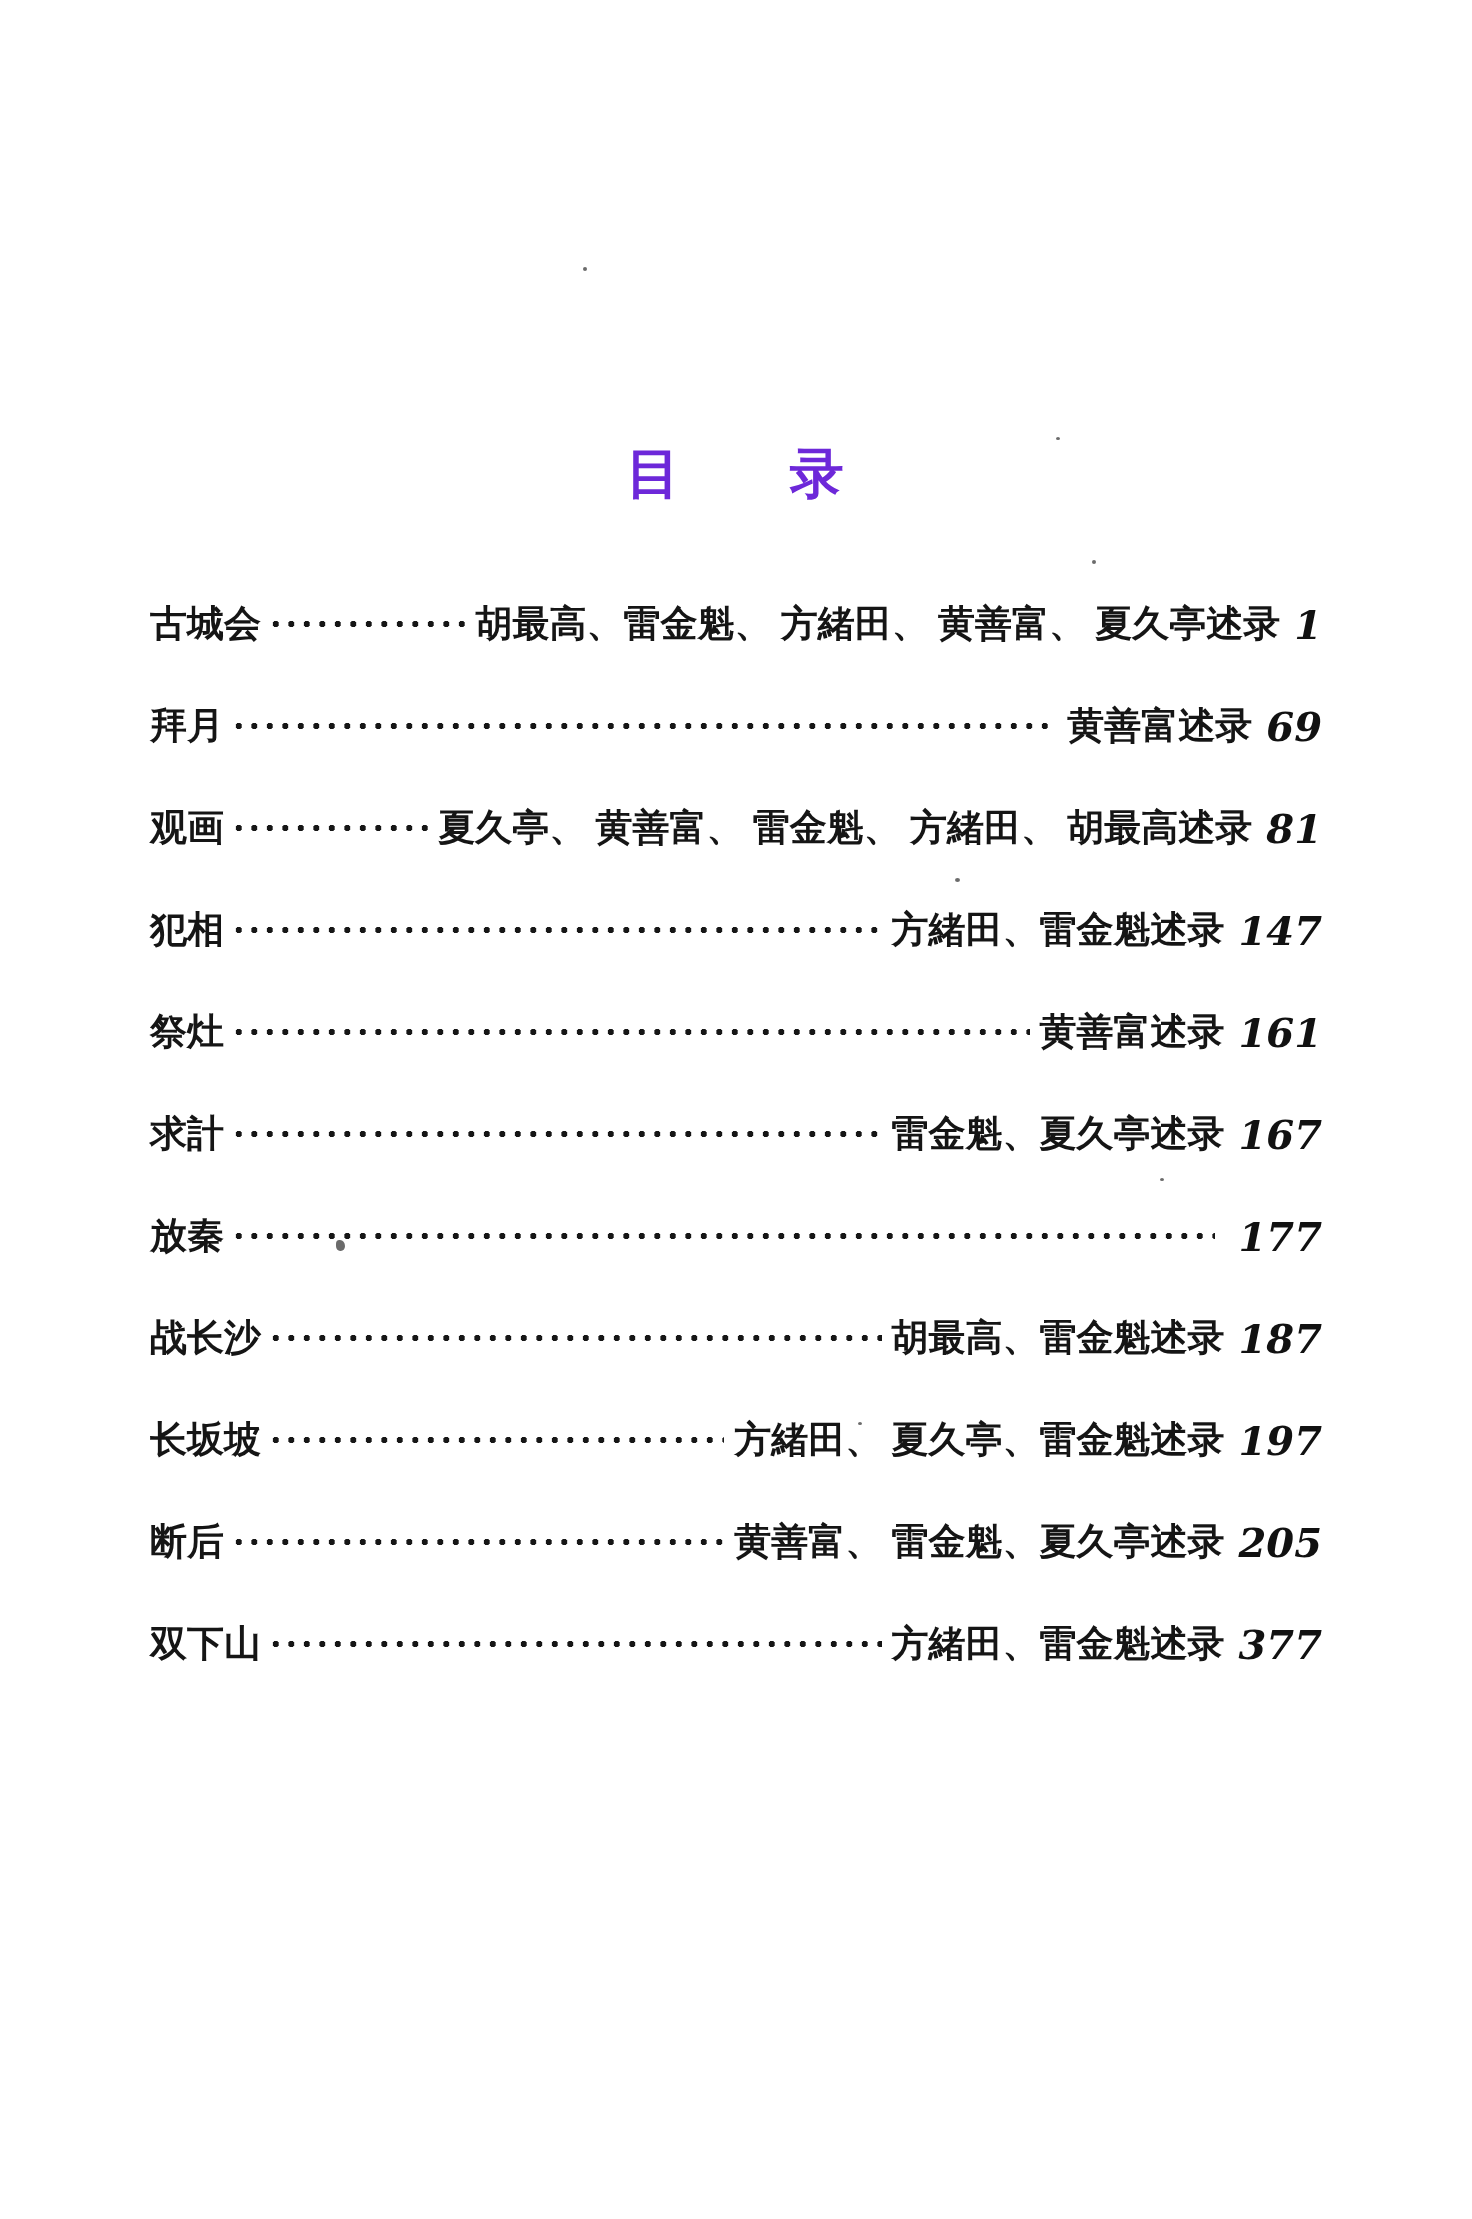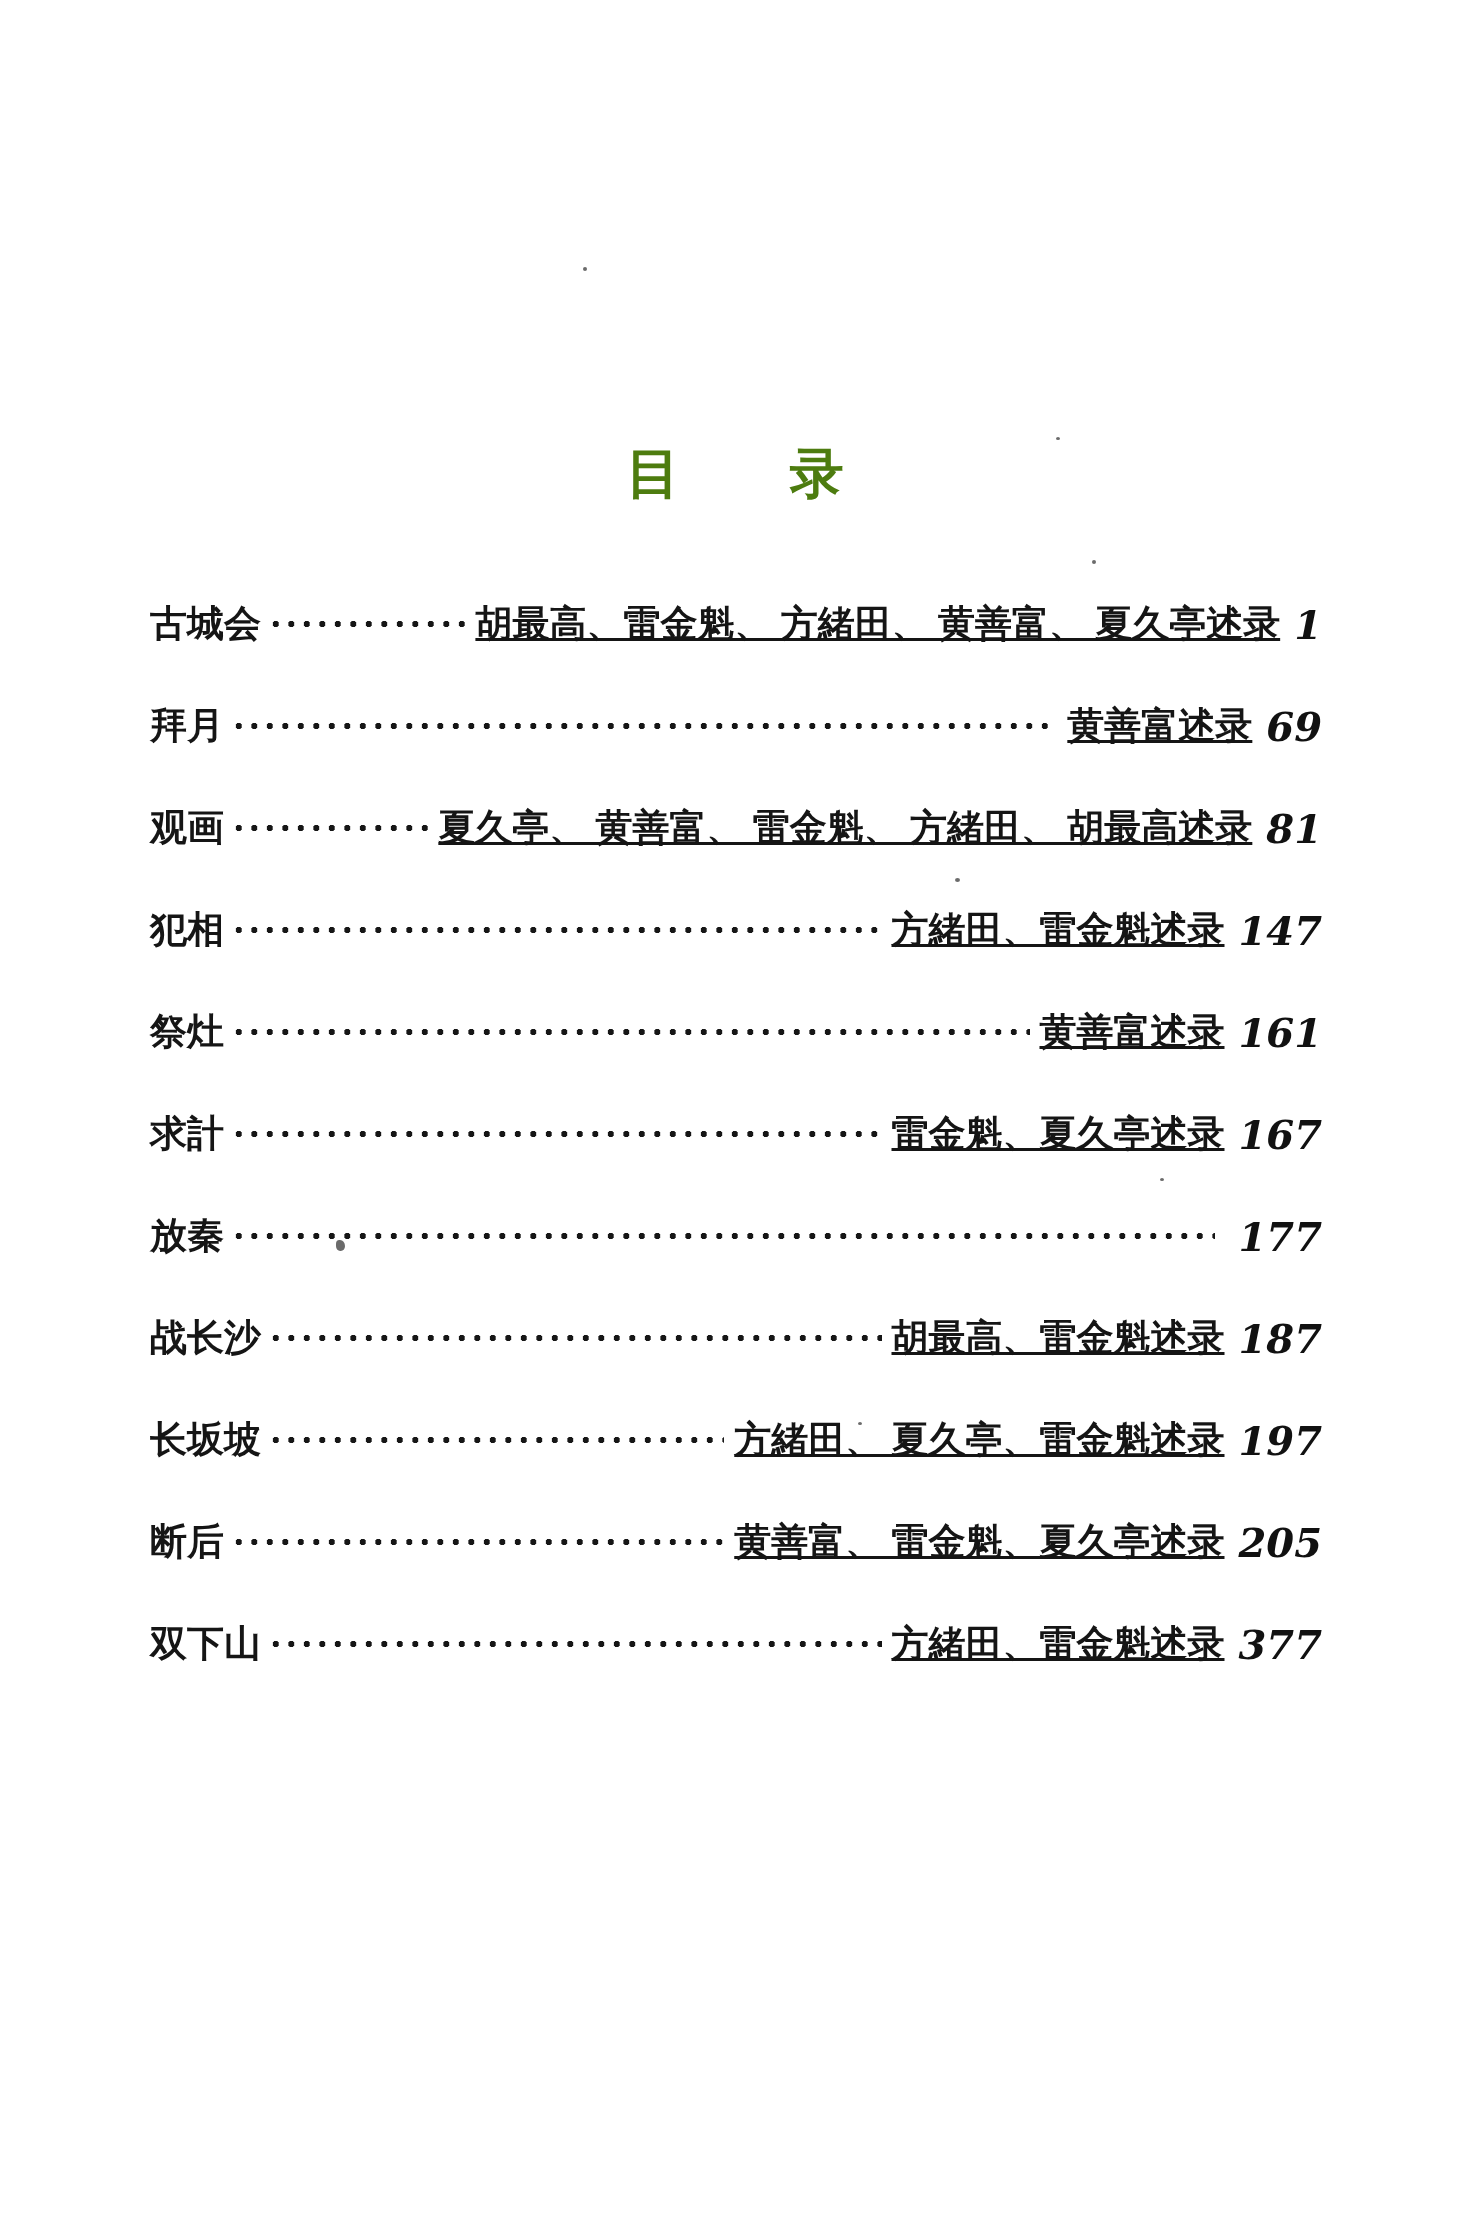--- a/index.html
+++ b/index.html
@@ -15,21 +15,21 @@
   .doc-title {
     position:absolute;
     left:0; right:0;
     top:438px;
     text-align:center;
     font-size:54px;
     font-weight:bold;
     letter-spacing:2px;
     word-spacing:92px;
     white-space:pre;
-    color:#4d7c0f;
+    color:#6d28d9;
   }
   .toc {
     position:absolute;
     left:150px;
     right:150px;
     top:553px;
   }
   .toc-row {
     display:flex;
     align-items:center;
@@ -42,21 +42,21 @@
   .entry-title { white-space:pre; flex:0 0 auto; }
   .dot-leader {
     flex:1 1 auto;
     min-width:30px;
     height:100%;
     margin:0 10px 0 8px;
     background-image:radial-gradient(circle 3.2px at 7px 50%, #161616 97%, rgba(0,0,0,0) 100%);
     background-size:15.5px 100%;
     background-repeat:repeat-x;
   }
-  .entry-credit { white-space:pre; flex:0 0 auto;text-decoration:underline; }
+  .entry-credit { white-space:pre; flex:0 0 auto; }
   .entry-page {
     flex:0 0 auto;
     margin-left:14px;
     font-family:"DejaVu Serif",serif;
     font-style:italic;
     font-weight:bold;
     font-size:40px;
     color:#111;
   }
   .speck {

